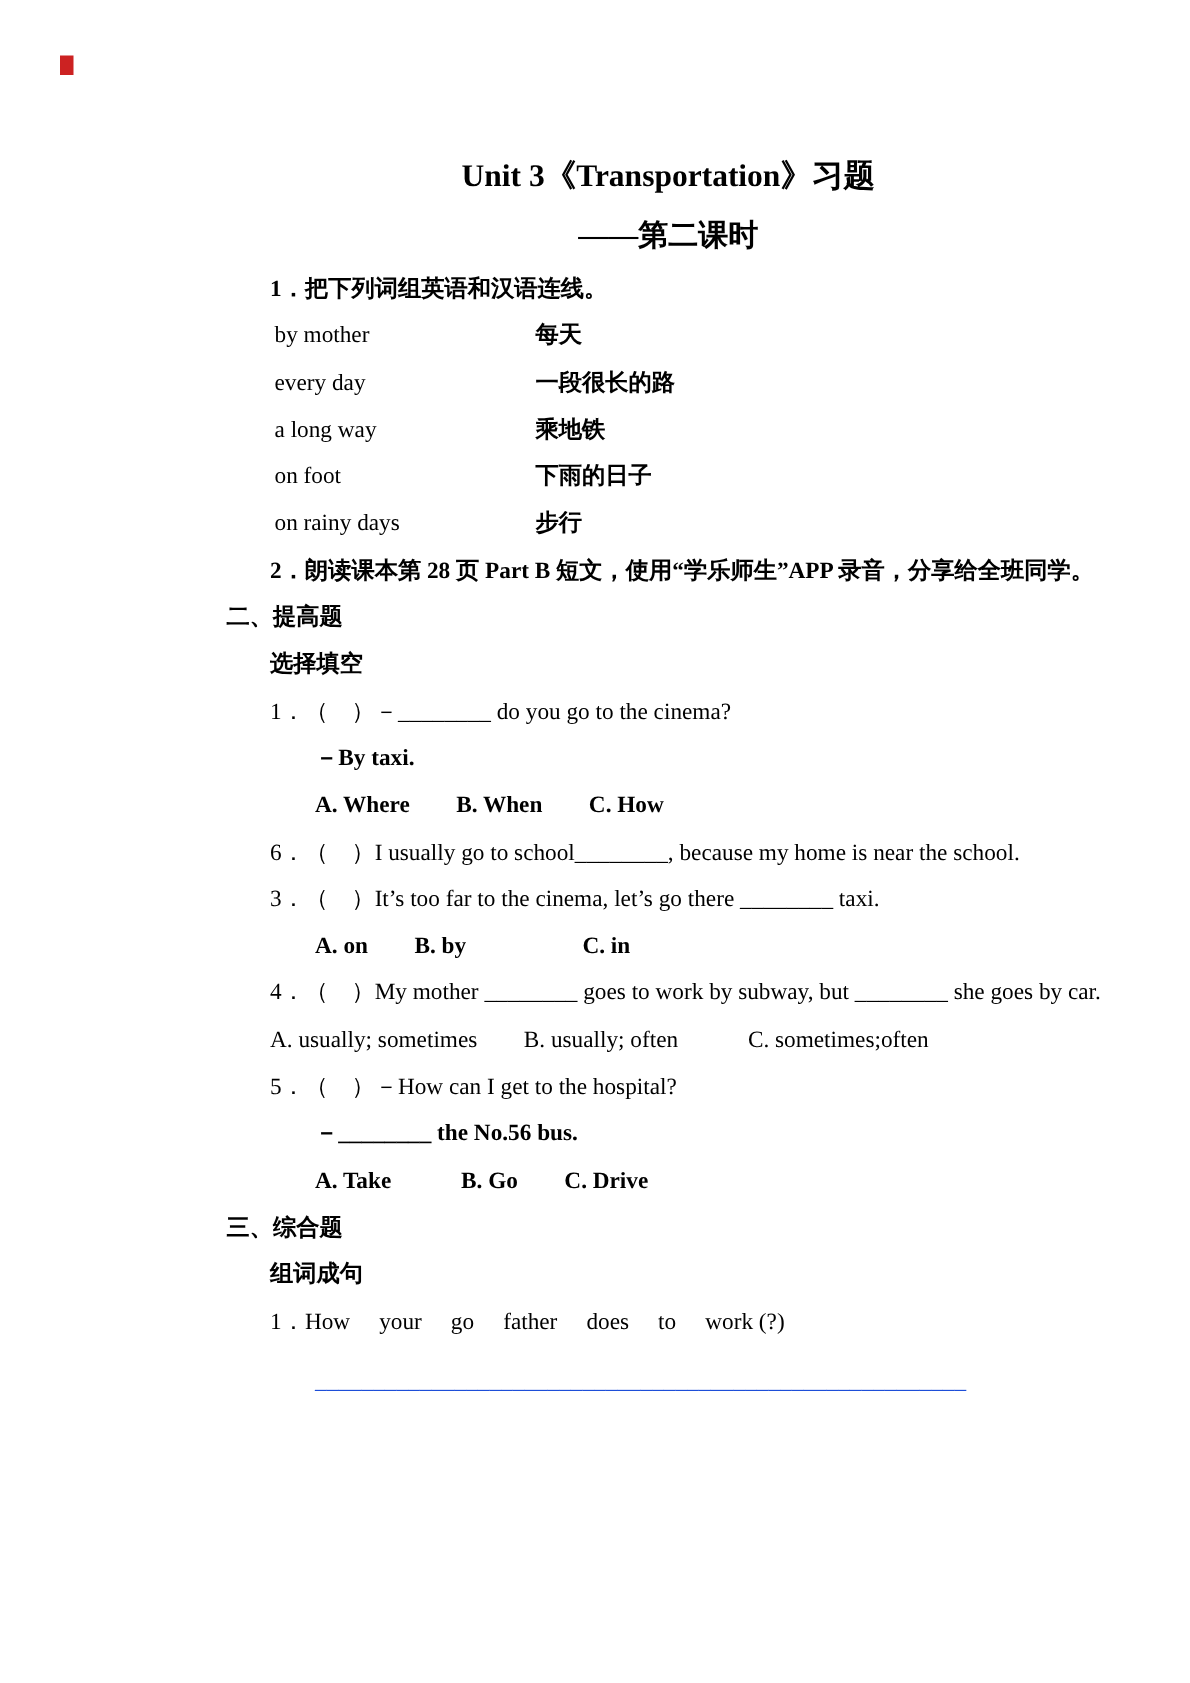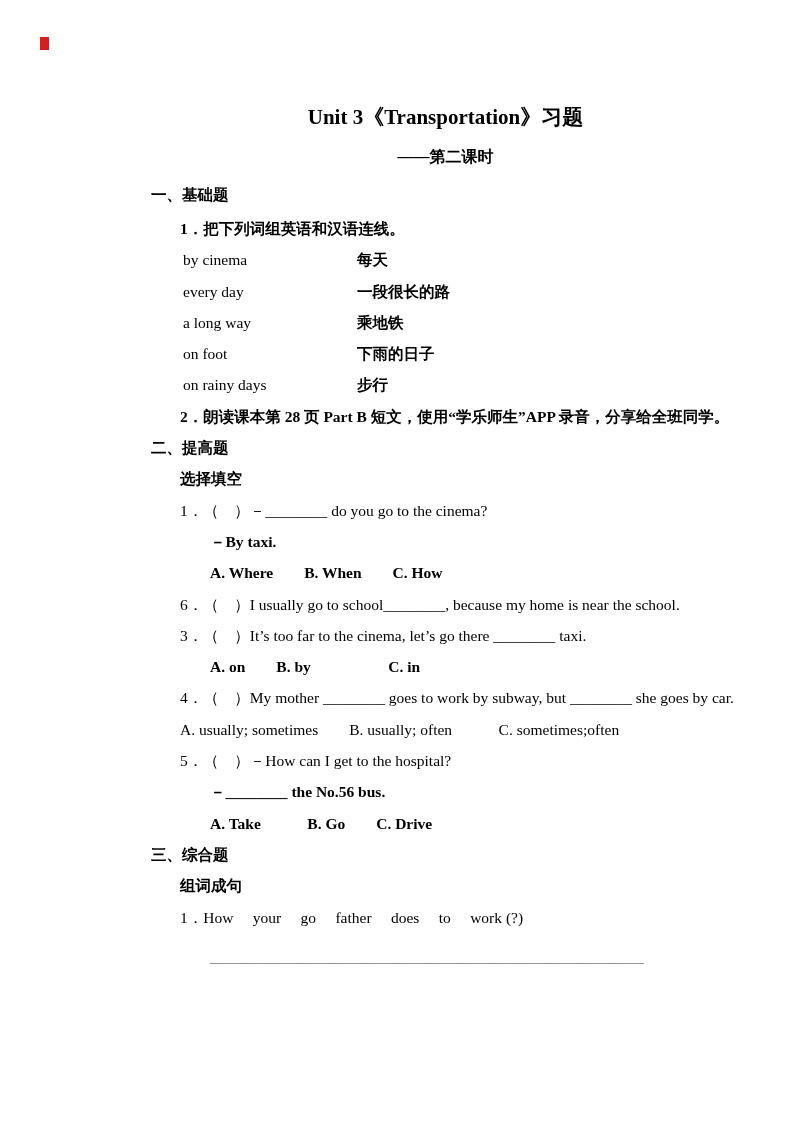--- a/index.html
+++ b/index.html
@@ -27,60 +27,59 @@
   .doc-title {
     text-align: center;
     font-weight: bold;
     font-size: 21px;
     line-height: 40px;
     white-space: pre-wrap;
   }
   .doc-subtitle {
     text-align: center;
     font-weight: bold;
-    font-size: 16px;
+    font-size: 20px;
     line-height: 40px;
     white-space: pre-wrap;
   }
   .sec-heading { font-weight: bold; line-height: 36px; white-space: pre-wrap; }
   .sec-heading.tight { line-height: 31.3px; }
   .line { line-height: 31.3px; white-space: pre-wrap; }
   .bold { font-weight: bold; }
   .ind-1 { padding-left: 29px; }
   .ind-2 { padding-left: 59px; font-weight: bold; }
   .match-row { display: flex; line-height: 31.3px; }
   .match-en { margin-left: 32px; width: 174px; white-space: pre-wrap; }
   .match-cn { white-space: pre-wrap; font-weight: bold; }
   .answer-line {
     margin-top: 14px;
     padding-left: 59px;
     line-height: 20px;
     letter-spacing: 0;
-    color: #737373;
+    color: #1d4ed8;
     white-space: pre-wrap;
   }
 </style>
 </head>
 <body>
 
 <div class="page">
 
   <div class="corner-mark"></div>
 
   <div class="content">
 
     <div class="doc-title">Unit 3《Transportation》习题</div>
     <div class="doc-subtitle">——第二课时</div>
 
     <section>
-      <div class="sec-heading">一、基础题</div>
       <div class="line ind-1 bold">1．把下列词组英语和汉语连线。</div>
 
       <div class="match-row">
-        <div class="match-en">by cinema</div>
+        <div class="match-en">by mother</div>
         <div class="match-cn">每天</div>
       </div>
       <div class="match-row">
         <div class="match-en">every day</div>
         <div class="match-cn">一段很长的路</div>
       </div>
       <div class="match-row">
         <div class="match-en">a long way</div>
         <div class="match-cn">乘地铁</div>
       </div>

